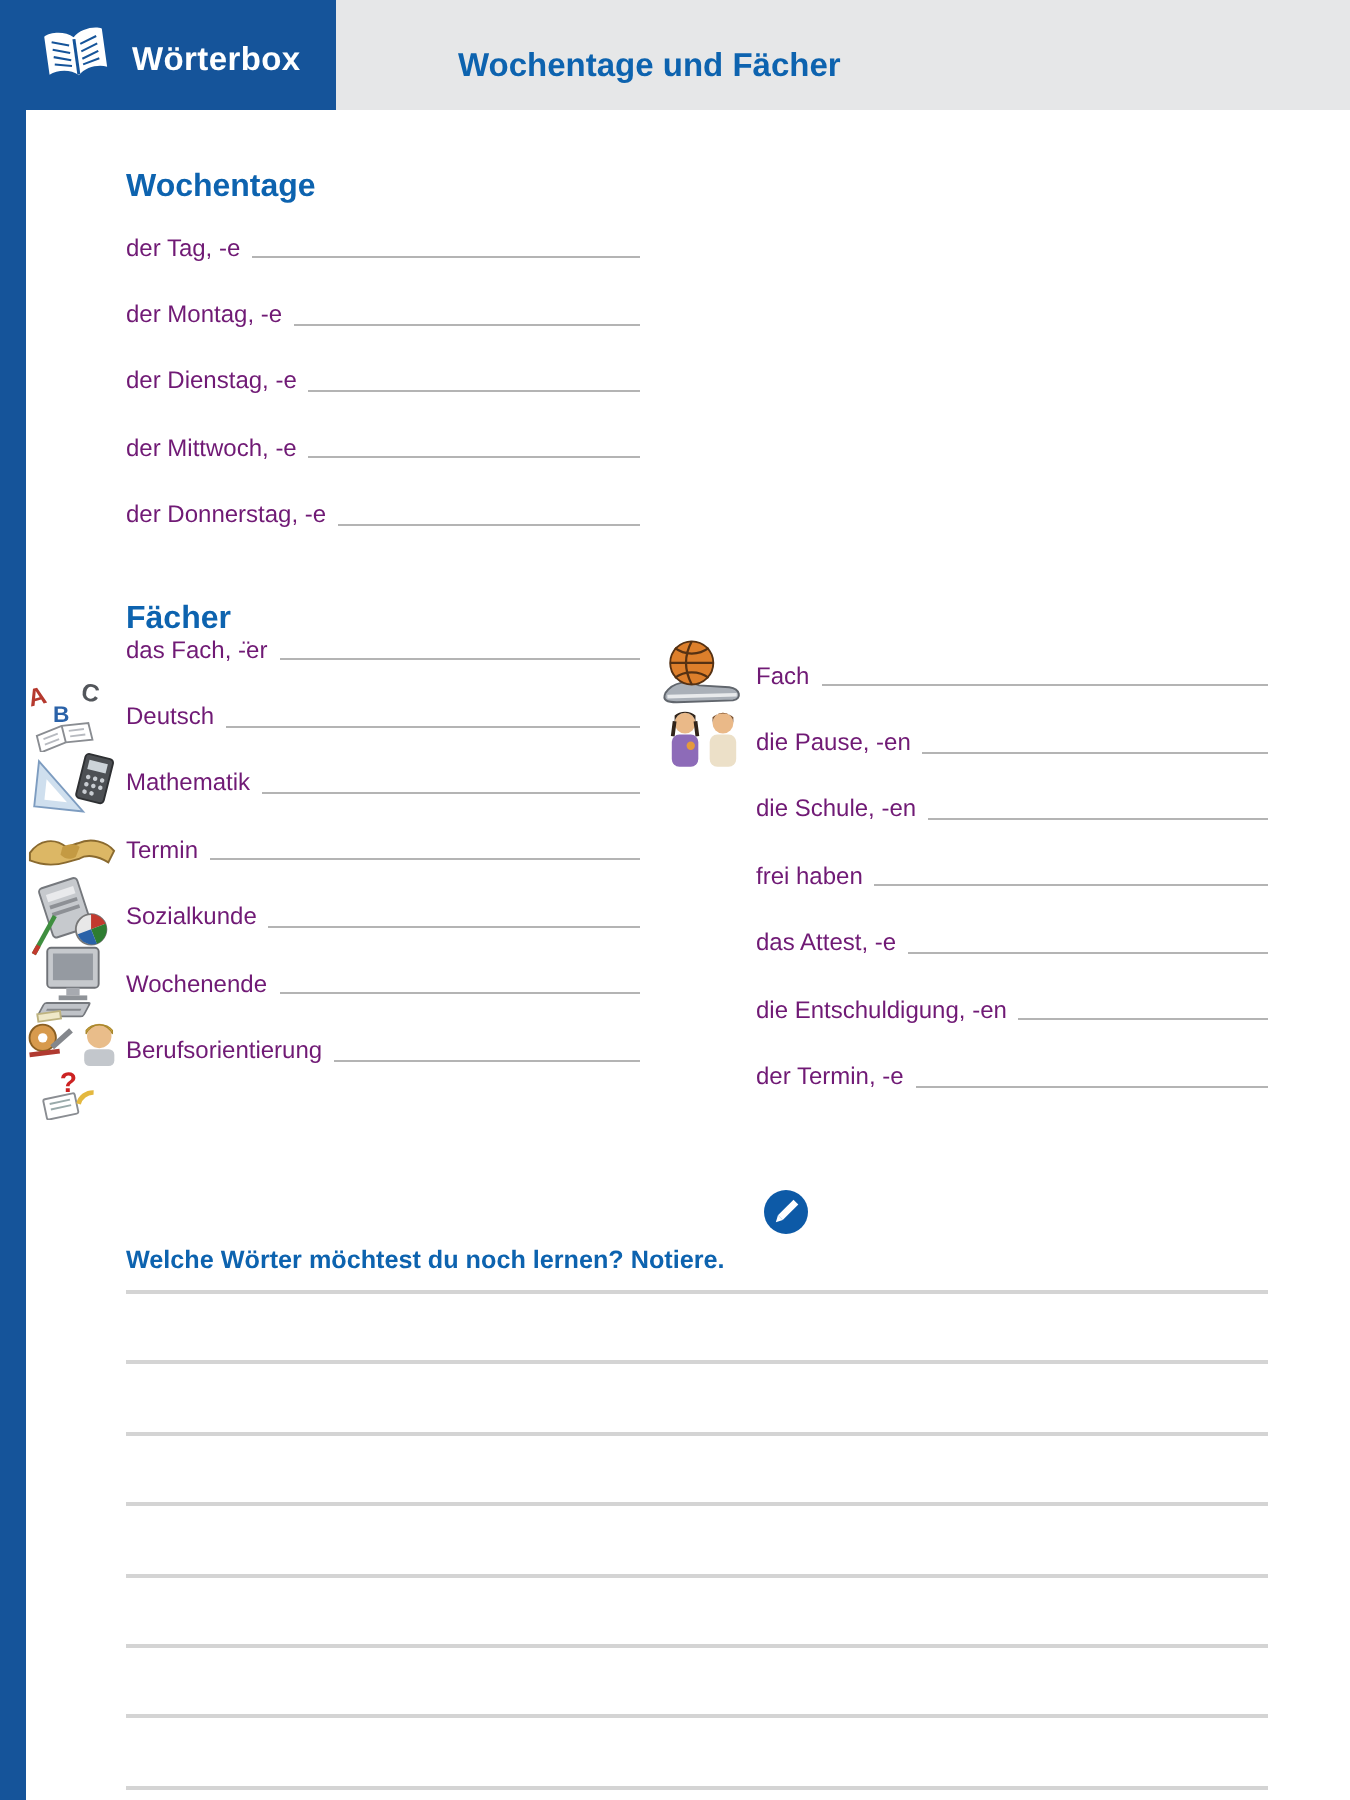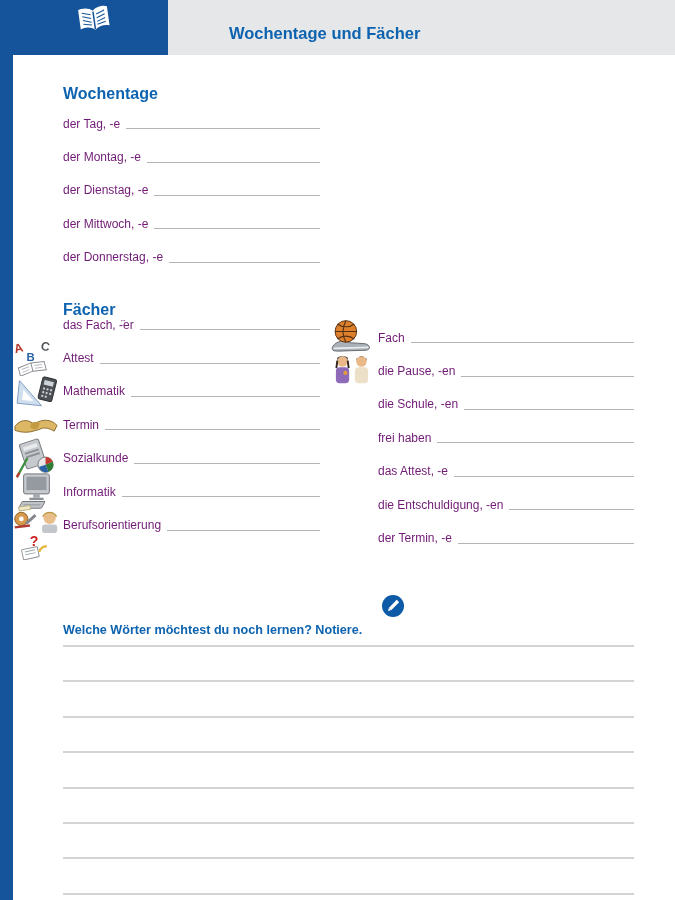--- a/index.html
+++ b/index.html
@@ -1,21 +1,21 @@
 <!DOCTYPE html>
 <html><head>
 <meta charset="utf-8">
 <style>
   html,body{margin:0;padding:0;background:#fff;}
   .page{position:relative;width:675px;height:900px;background:#ffffff;overflow:hidden;
         font-family:"Liberation Sans",sans-serif;}
   
   .topbar{position:absolute;left:0;top:0;width:675px;height:55px;background:#e6e7e8;}
   .brandbox{position:absolute;left:0;top:0;width:168px;height:55px;background:#15549A;
-            display:flex;align-items:center;gap:10px;padding-left:20px;box-sizing:border-box;flex-direction:column;}
+            display:flex;align-items:center;gap:10px;padding-left:20px;box-sizing:border-box;}
   .brand{color:#ffffff;font-weight:bold;font-size:16.5px;letter-spacing:.2px;padding-top:6px;}
   .brandbox svg{margin-top:4px;}
   .pagetitle{position:absolute;left:185px;top:0;height:55px;display:flex;align-items:center;
              padding-top:11px;box-sizing:border-box;color:#0d63af;font-weight:bold;font-size:16.5px;margin-left:44px;}
   .sidestrip{position:absolute;left:0;top:55px;width:13px;height:845px;background:#15549A;}
   
   .sect{position:absolute;margin:0;color:#0d63af;font-size:16px;font-weight:bold;}
   #wt-head{left:63px;top:85px;}
   #fa-head{left:63px;top:301px;}
   
@@ -104,21 +104,21 @@
           <g transform="rotate(-14 20 30)">
             <path d="M6 26 L20 24 L34 26 L34 35 L20 33 L6 35 Z" fill="#ffffff" stroke="#8a8d92"></path>
             <line x1="20" y1="24" x2="20" y2="33" stroke="#8a8d92"></line>
             <line x1="9" y1="28.5" x2="17" y2="27.5" stroke="#b7bac0"></line>
               <line x1="23" y1="27.5" x2="31" y2="28.5" stroke="#b7bac0"></line>
             <line x1="9" y1="31.5" x2="17" y2="30.5" stroke="#b7bac0"></line>
               <line x1="23" y1="30.5" x2="31" y2="31.5" stroke="#b7bac0"></line>
           </g>
         </svg>
       </span>
-      <span class="lbl">Attest</span>
+      <span class="lbl">Deutsch</span>
         <span class="wline"></span>
     </div>
 
     <div class="row">
       <span class="rowicon">
         <svg width="44" height="34" viewBox="0 0 46 36">
           <g transform="rotate(6 14 22)">
             <path d="M4 32 L30 32 L4 8 Z" fill="#cfdfee" stroke="#7d9cc0"></path>
             <path d="M9 28 L21 28 L9 17 Z" fill="#ffffff"></path>
           </g>
@@ -179,21 +179,21 @@
           <rect x="12" y="5" width="21" height="14" fill="#959aa1"></rect>
           <rect x="19" y="23" width="7" height="4" fill="#a7aab0"></rect>
           <rect x="15" y="27" width="15" height="2.5" fill="#8f9398"></rect>
           <g transform="skewX(-28)">
               <rect x="24" y="31" width="24" height="7" rx="1" fill="#c0c3c8" stroke="#75787d"></rect>
               <line x1="27" y1="34.5" x2="45" y2="34.5" stroke="#84878c"></line>
             </g>
           <rect x="4" y="36" width="12" height="4" fill="#efe8c8" stroke="#bdb27f" transform="rotate(-8 10 38)"></rect>
         </svg>
       </span>
-      <span class="lbl">Informatik</span>
+      <span class="lbl">Wochenende</span>
         <span class="wline"></span>
     </div>
 
     <div class="row">
       <span class="rowicon tall">
         <svg width="50" height="52" viewBox="0 0 52 54">
           <circle cx="11" cy="11" r="7" fill="#d79a4d" stroke="#8a5f23"></circle>
           <circle cx="11" cy="11" r="2.5" fill="#ffffff"></circle>
           <line x1="16" y1="16" x2="26" y2="7" stroke="#84878c" stroke-width="3"></line>
           <line x1="4" y1="20" x2="20" y2="18" stroke="#b03a30" stroke-width="2.5"></line>

